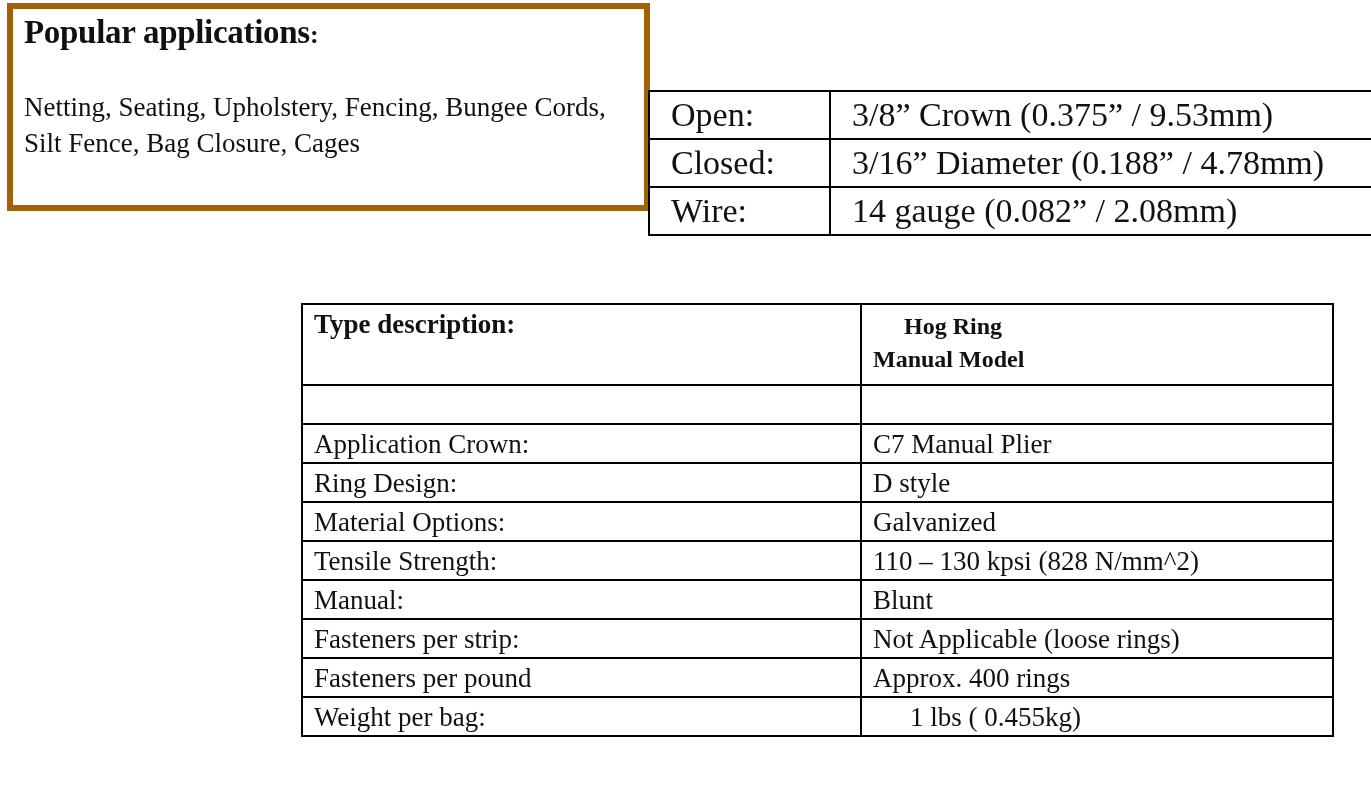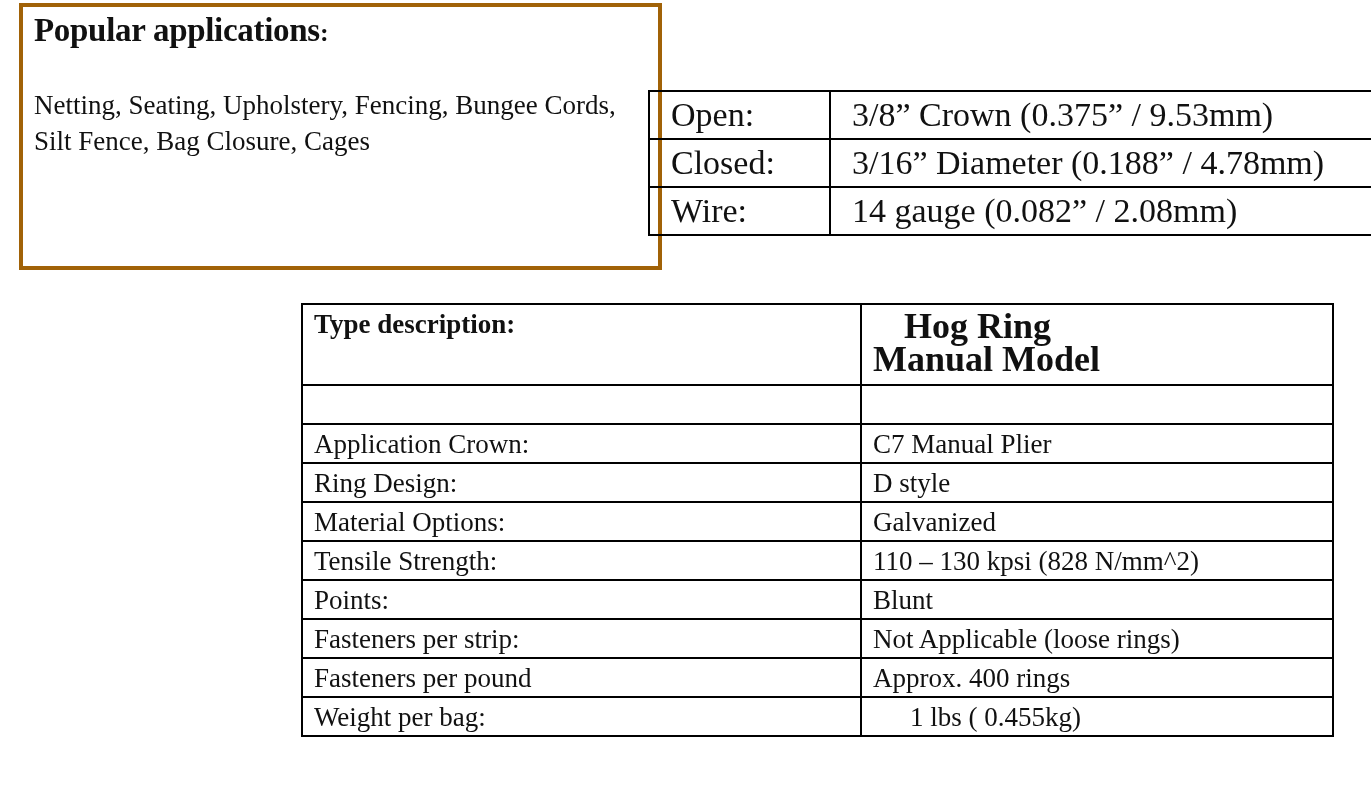--- a/index.html
+++ b/index.html
@@ -12,22 +12,22 @@
       height: 805px;
       position: relative;
       overflow: hidden;
       font-family: "Liberation Serif", "DejaVu Serif", serif;
       color: #111111;
     }
     .abs { position: absolute; box-sizing: border-box; }
 
     
     #apps-box {
-      left: 19px; top: 3px; width: 643px; height: 267px;
-      border: 4px solid #a16207;
+      left: 7px; top: 3px; width: 643px; height: 208px;
+      border: 6px solid #a16207;
     }
     #apps-title {
       position: absolute; left: 11px; top: 5px;
       font-weight: bold; font-size: 33px; letter-spacing: -0.3px;
     }
     #apps-title .colon { font-size: 26px; }
     #apps-body {
       position: absolute; left: 11px; top: 80px; width: 610px;
       font-size: 27px; line-height: 36px;
     }
@@ -59,21 +59,21 @@
       padding: 0 0 0 11px;
       height: 37px;
       line-height: 34px;
       white-space: nowrap;
       vertical-align: middle;
     }
     #spec-table td.label { width: 546px; }
     #spec-table tr.header-row td { height: 74px; vertical-align: top; font-weight: bold; }
     #spec-table tr.header-row td.label { padding-top: 2px; }
     #spec-table tr.header-row td.value {
-      font-weight: bold; font-size: 36px; line-height: 33px; padding-top: 5px;
+      font-weight: bold; font-size: 24px; line-height: 33px; padding-top: 5px;
     }
     .indent-1 { padding-left: 31px; display: inline-block; }
     .indent-2 { padding-left: 37px; display: inline-block; }
   </style>
 </head>
 <body>
 
 <div id="apps-box" class="abs">
   <div id="apps-title"><span>Popular applications</span><span class="colon">:</span></div>
   <div id="apps-body">Netting, Seating, Upholstery, Fencing, Bungee Cords, Silt Fence, Bag Closure, Cages</div>
@@ -119,21 +119,21 @@
     </tr>
     <tr>
       <td class="label">Material Options:</td>
       <td class="value">Galvanized</td>
     </tr>
     <tr>
       <td class="label">Tensile Strength:</td>
       <td class="value">110 – 130 kpsi  (828 N/mm^2)</td>
     </tr>
     <tr>
-      <td class="label">Points:</td>
+      <td class="label">Manual:</td>
       <td class="value">Blunt</td>
     </tr>
     <tr>
       <td class="label">Fasteners per strip:</td>
       <td class="value">Not Applicable (loose rings)</td>
     </tr>
     <tr>
       <td class="label">Fasteners per pound</td>
       <td class="value">Approx.  400 rings</td>
     </tr>

